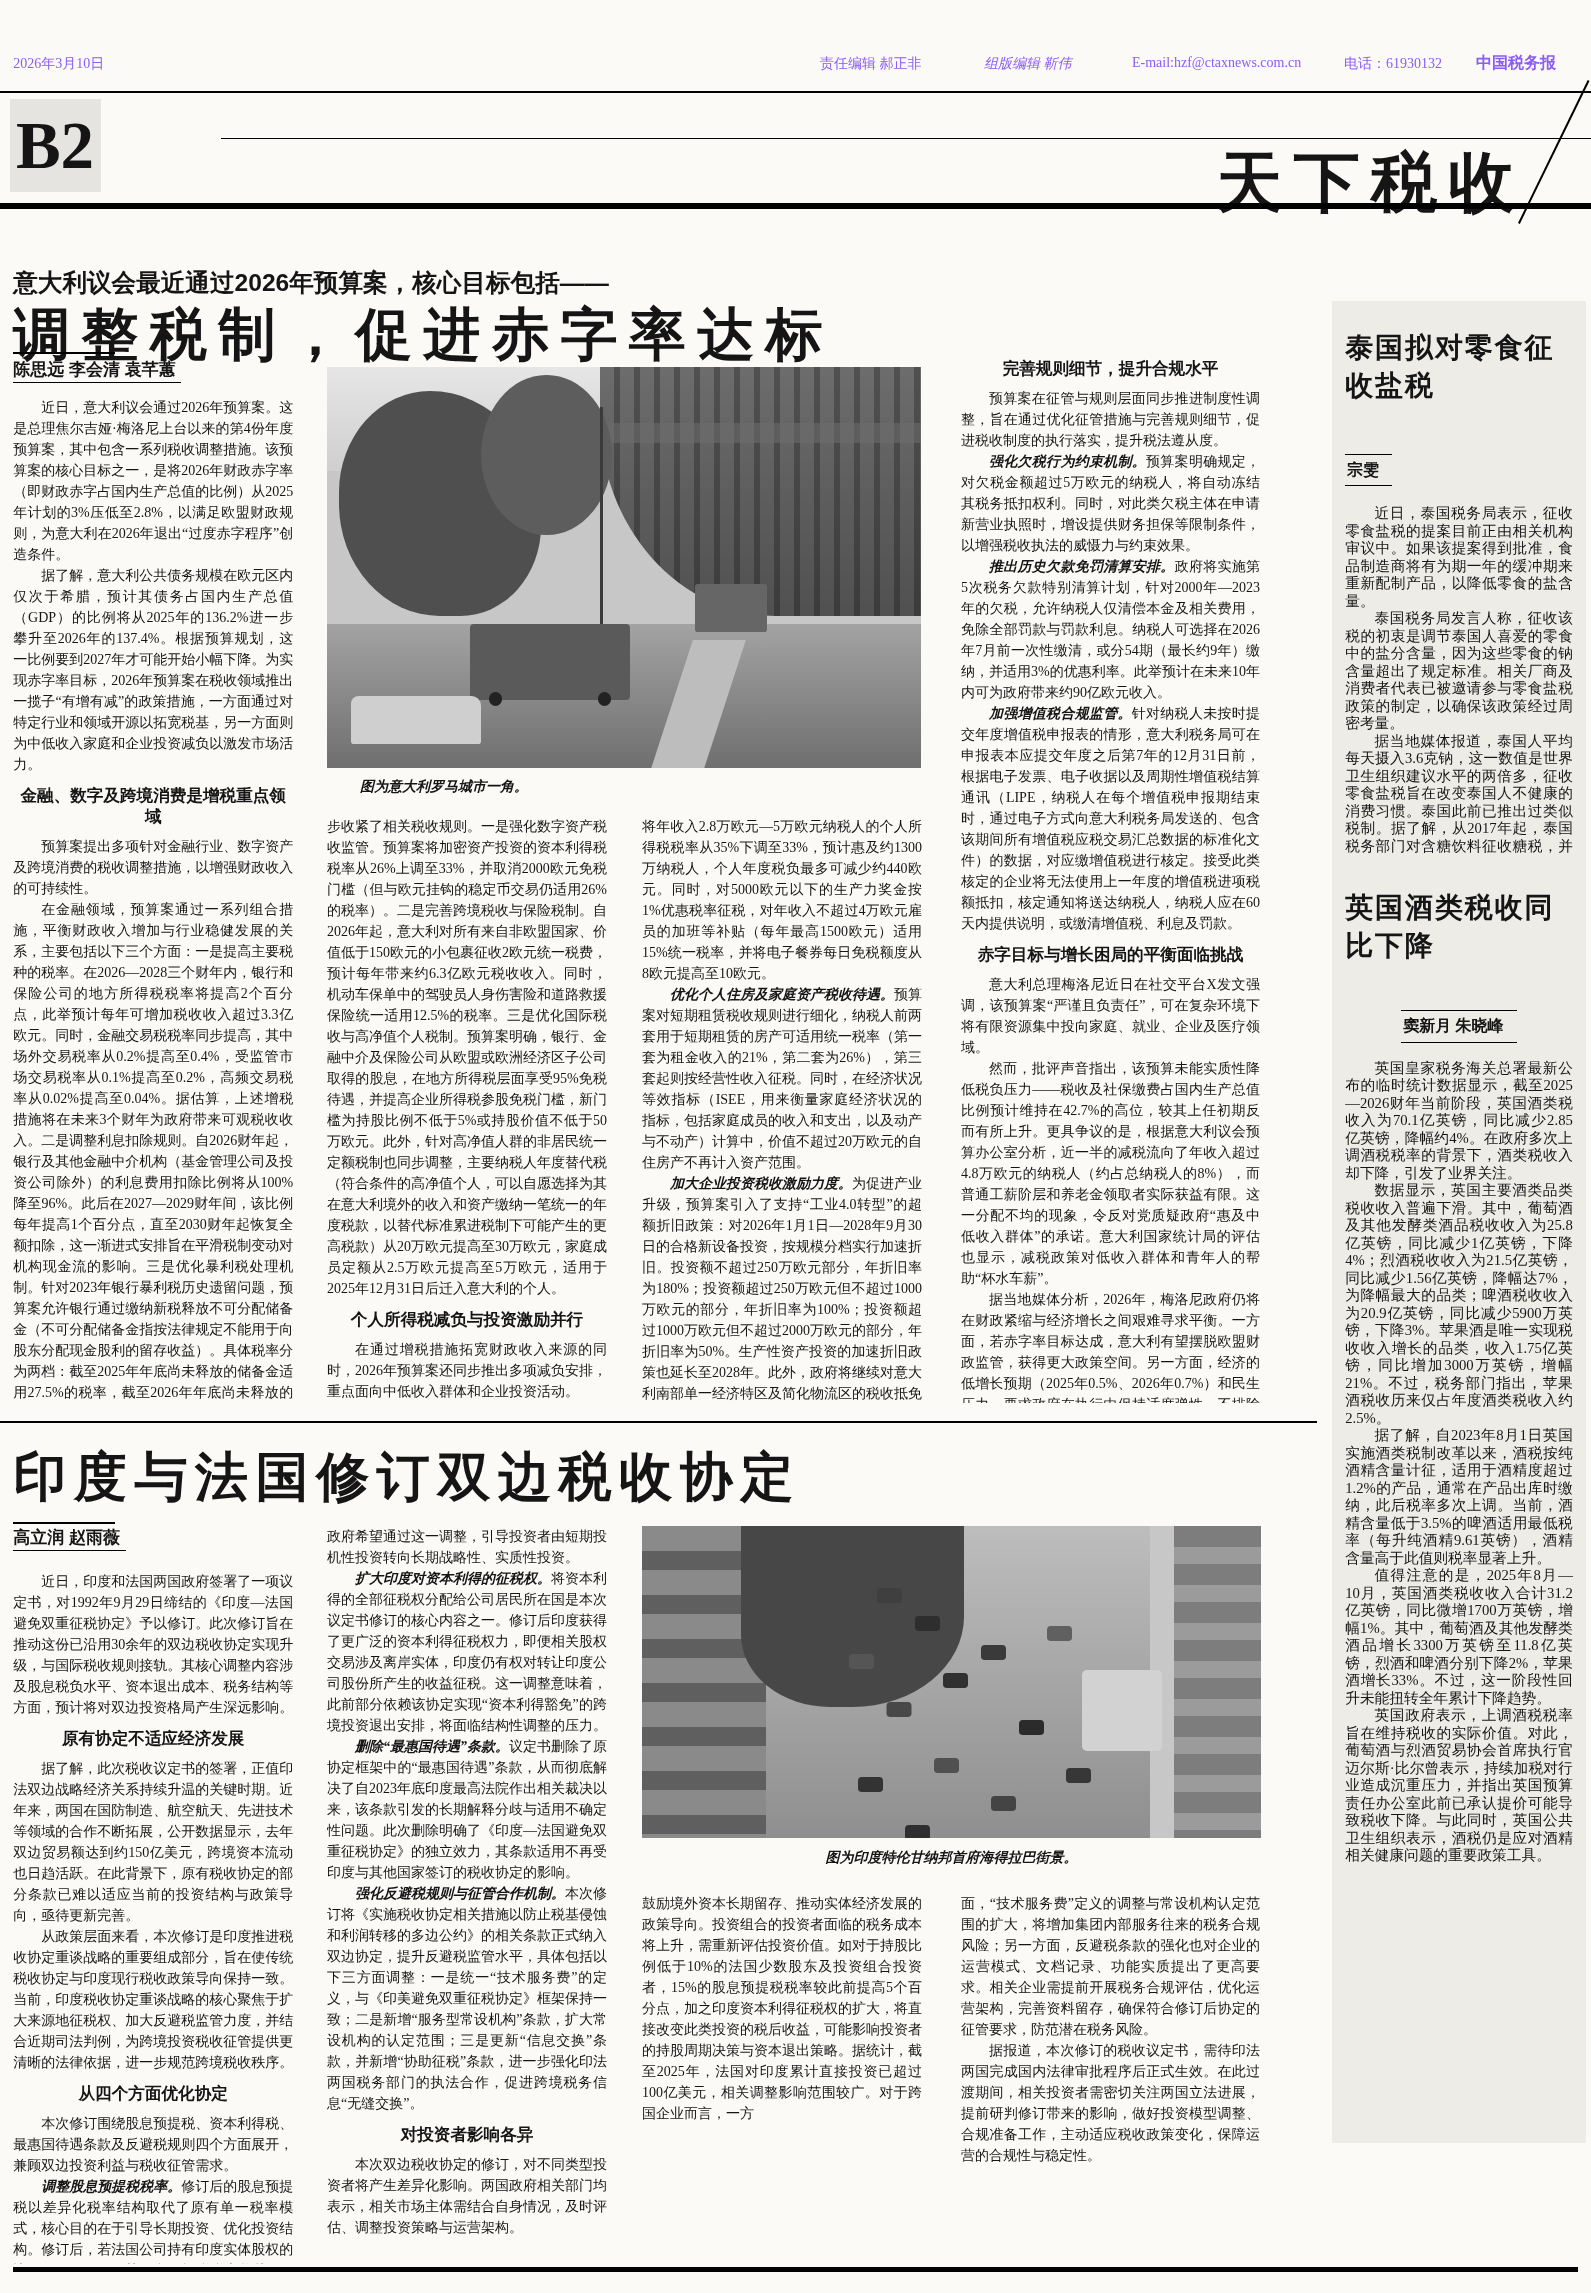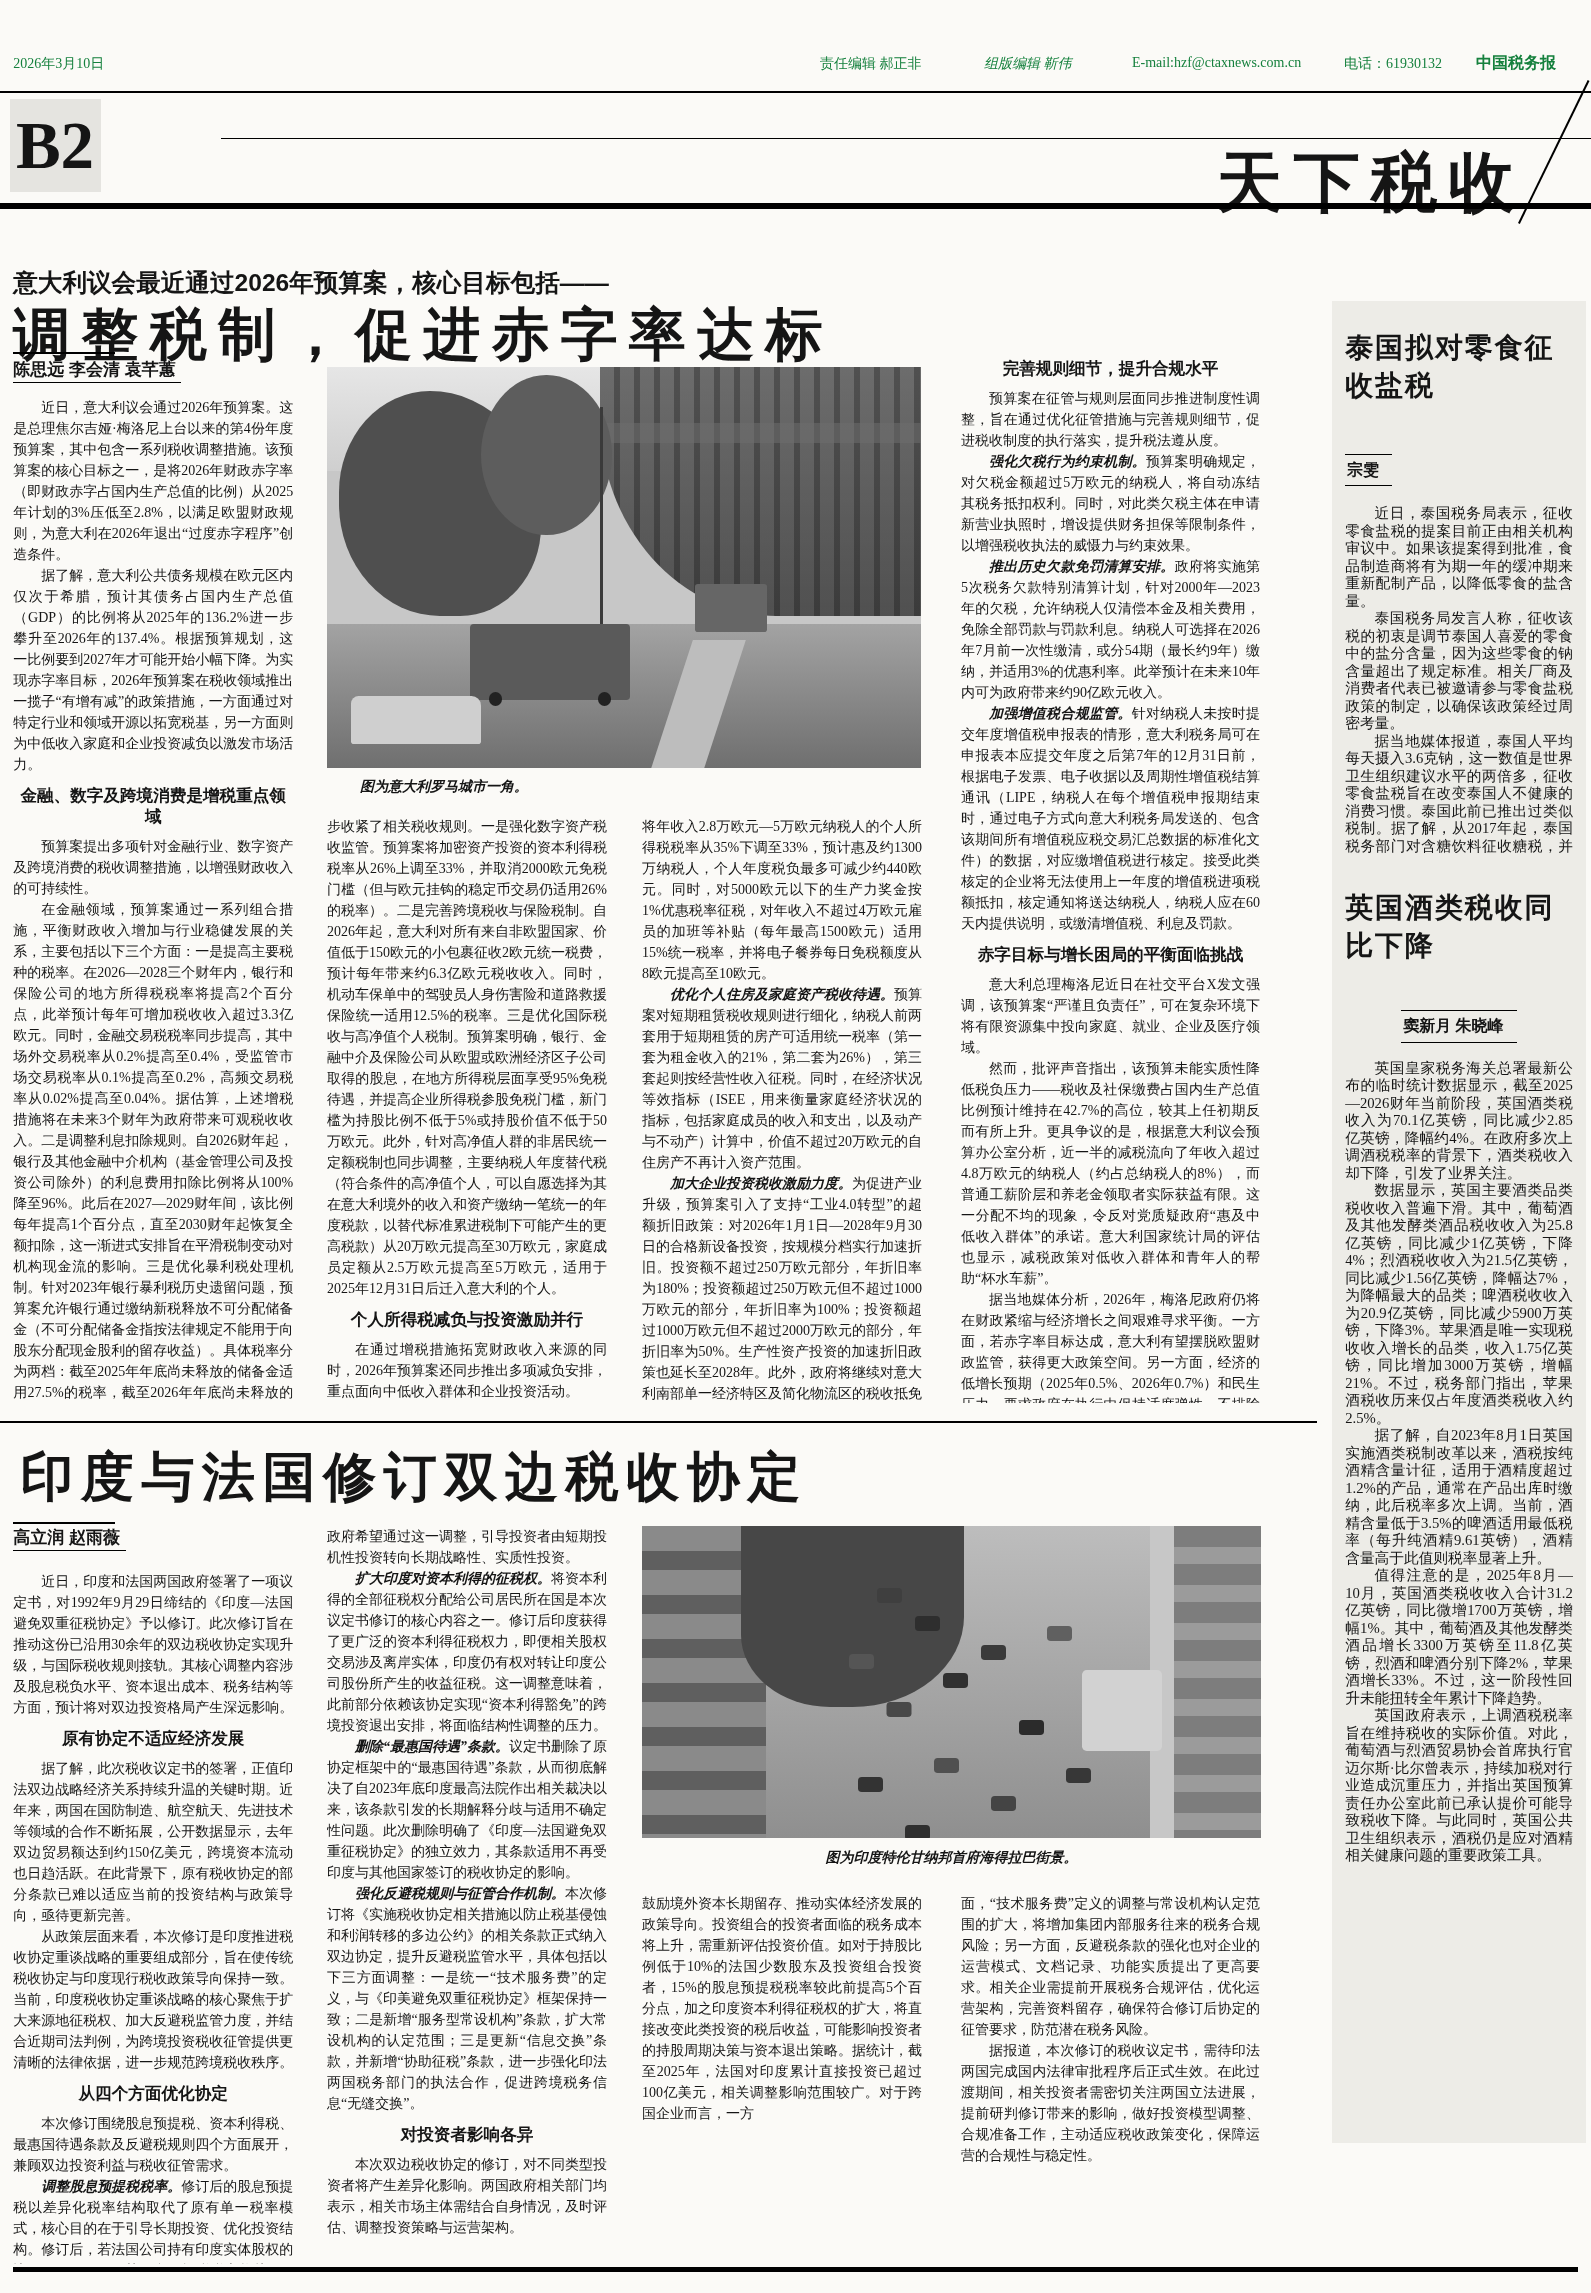--- a/index.html
+++ b/index.html
@@ -1,20 +1,20 @@
 <!DOCTYPE html>
 <html style="font-size:15px"><head>
 <meta charset="utf-8">
 <style>
   html,body{margin:0;padding:0;background:#888;}
   .page{position:relative;width:1592px;height:2294px;background:#fbfaf7;color:#151515;
         font-family:"Liberation Serif","DejaVu Serif",serif;overflow:hidden;margin:0 auto;}
   .abs{position:absolute;}
   
-  .hd{font-size:14px;color:#15803d;white-space:nowrap;}
+  .hd{font-size:14px;color:#8b5cf6;white-space:nowrap;}
   .hd.bold{font-weight:700;font-size:16px;}
   .rule{background:#000;}
   
   .b2box{left:9.5px;top:99px;width:91px;height:93px;background:#e5e4e0;
          display:flex;align-items:center;justify-content:center;
          font-family:"Liberation Serif",serif;font-weight:700;font-size:67px;}
   .secttitle{right:66px;top:138px;font-size:66px;font-weight:700;letter-spacing:11.4px;white-space:nowrap;}
   .slash{left:1518px;top:223px;width:159px;height:1.9px;background:#000;
          transform:rotate(-64deg);transform-origin:0 0;}
   
@@ -54,21 +54,21 @@
   .in-road{position:absolute;left:20%;top:0;width:62%;height:100%;background:linear-gradient(#bdbdbd,#8f8f8f);}
   .in-right{position:absolute;right:0;top:0;width:14%;height:100%;
             background:repeating-linear-gradient(#7d7d7d 0 21px,#9b9b9b 21px 38px);}
   .in-bus{position:absolute;right:16%;bottom:28%;width:13%;height:26%;background:#d2d2d2;border-radius:4.7px;}
   .in-veh{position:absolute;left:38%;top:20%;width:24.6px;height:15px;background:#3f3f3f;border-radius:3.8px;
           box-shadow:38px 28px 0 #2e2e2e,-28px 66px 0 #555,66px 85px 0 #303030,9.5px 114px 0 #484848,
           104px 57px 0 #3a3a3a,142px 132px 0 #2b2b2b,57px 170px 0 #505050,-19px 189px 0 #333,
           114px 208px 0 #444,170px 38px 0 #606060,189px 180px 0 #373737,28px 237px 0 #2f2f2f;}
   
   .headline2{left:13.2px;top:1442px;font-family:"Liberation Sans","DejaVu Sans",sans-serif;
-             font-weight:700;font-size:53px;letter-spacing:7.6px;white-space:nowrap;margin-left:7px;}
+             font-weight:700;font-size:53px;letter-spacing:7.6px;white-space:nowrap;}
   
   .sidebar{left:1332px;top:301px;width:254px;height:1842px;background:#edece7;}
   .sb-title{font-size:28px;font-weight:700;text-align:left;letter-spacing:1.9px;margin:0;}
   .sb-byline{font-family:"Liberation Sans","DejaVu Sans",sans-serif;font-weight:700;font-size:16px;
              border-top:1.9px solid #000;border-bottom:1.9px solid #000;padding:4.7px 13.2px 4.7px 1.9px;
              display:inline-block;}
   .sb-col{font-size:14.7px;line-height:17.5px;text-align:justify;overflow:hidden;}
   .sb-col p{margin:0;text-indent:2em;}
 </style>
 </head>

